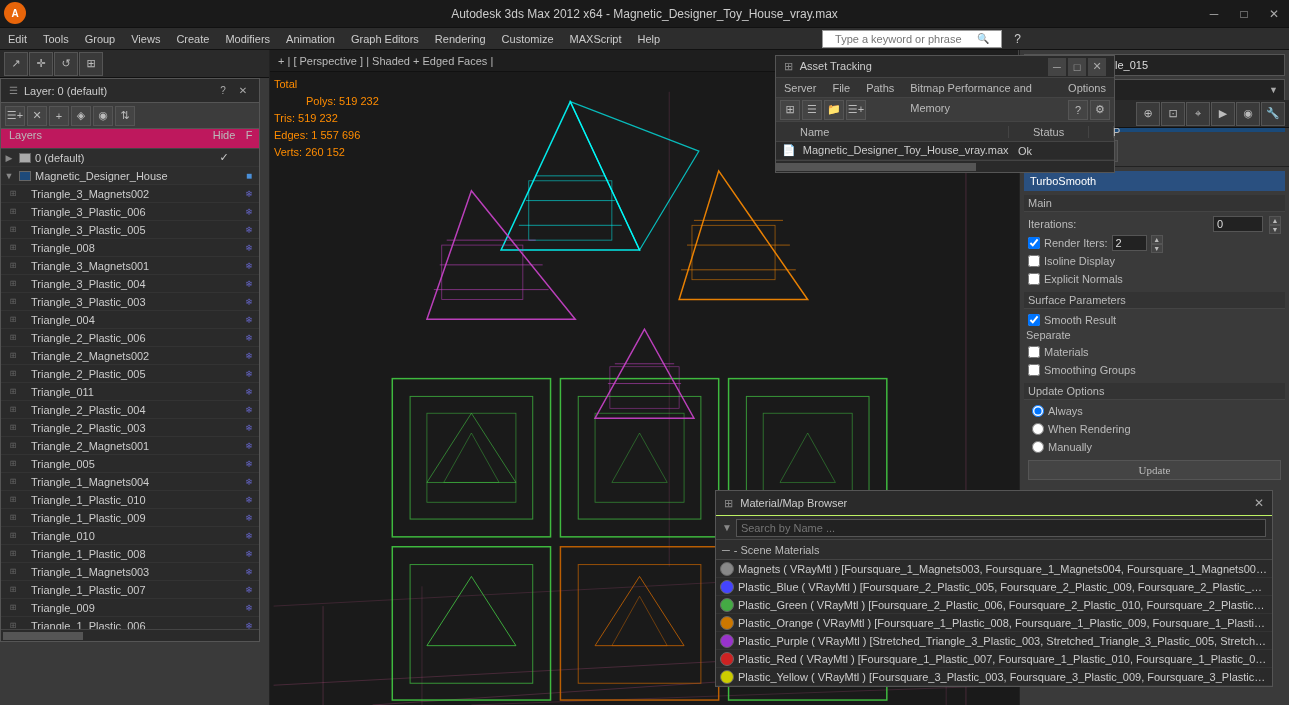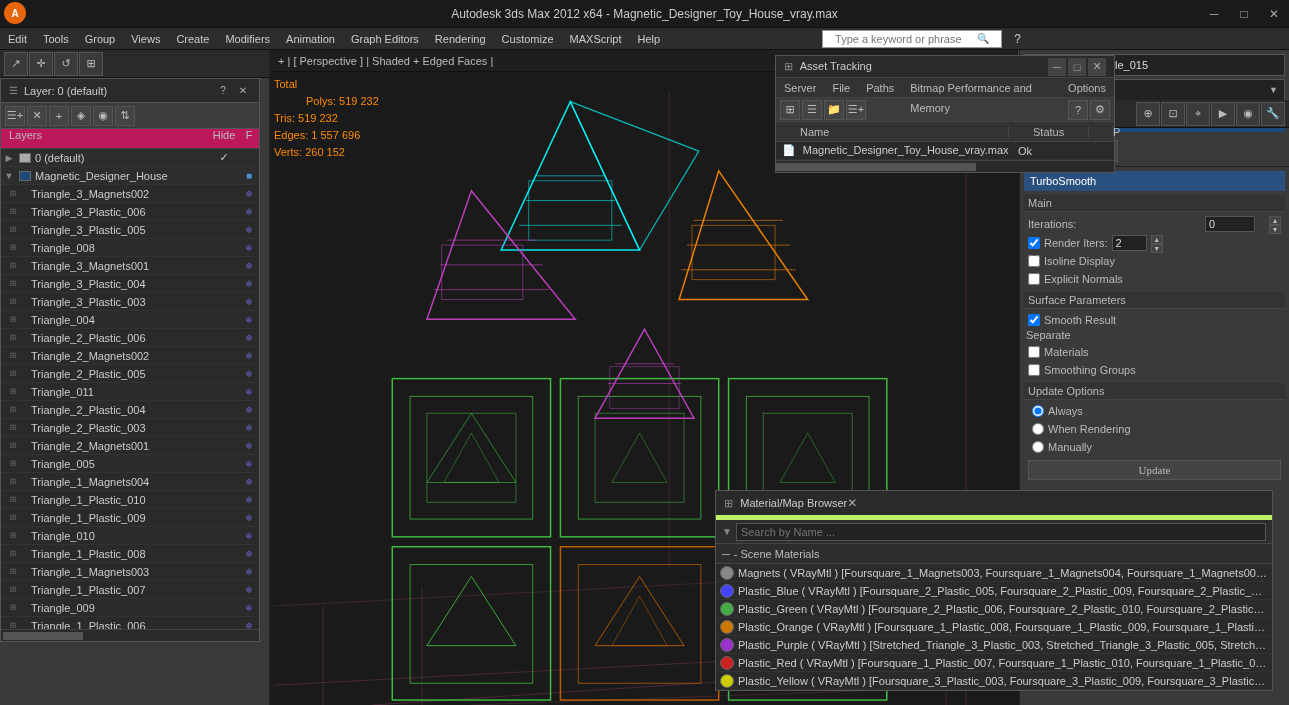--- a/index.html
+++ b/index.html
@@ -308,21 +308,21 @@
       font-size: 11px;
       color: #bbb;
       margin-bottom: 2px;
       padding-left: 2px;
     }
     .settings-row {
       display: flex;
       align-items: center;
       height: 20px;
       padding: 0 4px;
-      gap: 14px;
+      gap: 6px;
     }
     .settings-row label {
       font-size: 11px;
       color: #bbb;
       flex: 1;
     }
     .settings-input {
       width: 50px;
       height: 16px;
       background: #222;
@@ -524,21 +524,22 @@
       background: #3c3c3c;
       border: 1px solid #555;
       z-index: 40;
     }
     #material-browser .panel-titlebar {
       height: 22px;
       background: #2a2a2a;
       display: flex;
       align-items: center;
       padding: 12px 8px;
-      border-bottom: 5px solid #bef264;
+      justify-content: space-between;
+      border-bottom: 1px solid #bef264;
     }
     #material-browser .panel-titlebar .title { color: #ccc; font-size: 11px; }
     #material-browser .panel-titlebar .close-btn {
       cursor: pointer; color: #aaa; font-size: 12px;
     }
     #material-browser-search {
       height: 24px;
       background: #2d2d2d;
       display: flex;
       align-items: center;

